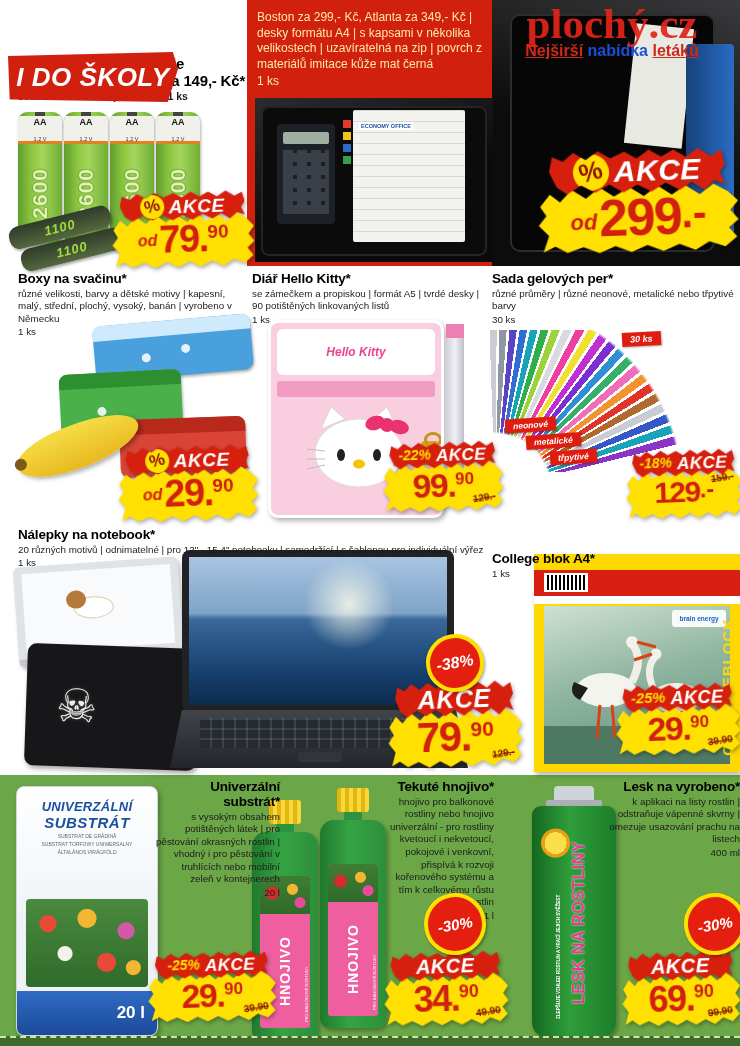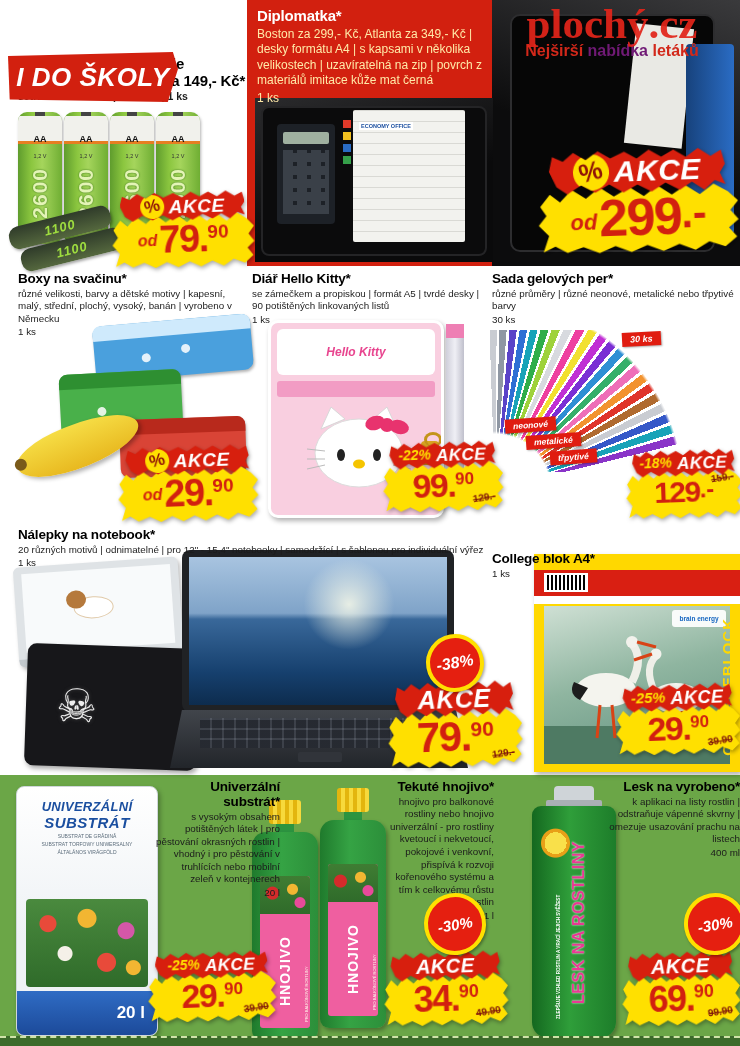--- a/index.html
+++ b/index.html
@@ -15,22 +15,22 @@
 
 
 .banner{position:absolute;left:8px;top:52px;width:170px;height:50px;background:#d2200f;color:#fff;
  display:flex;align-items:center;justify-content:center;font-weight:900;font-style:italic;font-size:26px;
  letter-spacing:.5px;clip-path:polygon(0 8%,97% 0,100% 34%,94% 100%,1% 95%);z-index:4;}
 
 
 .brand{position:absolute;left:486px;top:2px;width:252px;text-align:center;z-index:9;line-height:1;}
 .brand .logo{font-family:"Liberation Serif",serif;font-weight:bold;font-size:43px;color:#e2251a;opacity:.93;}
 .brand .tag{font-size:16px;font-weight:bold;margin-top:-2px;}
-.brand .tag .a,.brand .tag .c{color:#d2281a;}
-.brand .tag .b{color:#701a75;}
+.brand .tag .a,.brand .tag .c{color:#d2281a;text-decoration:underline;}
+.brand .tag .b{color:#1d4ed8;}
 
 
 .diplo{position:absolute;left:247px;top:0;width:493px;height:266px;background:#d2200f;}
 .diplo .txt{position:absolute;left:10px;top:8px;width:232px;z-index:3;}
 .diplo .txt h3{color:#fff;font-size:15px;font-weight:bold;}
 .diplo .txt p{color:#ffe9a8;font-size:12px;line-height:1.3;margin-top:2px;}
 .photoR{position:absolute;right:0;top:0;width:248px;height:266px;background:linear-gradient(200deg,#3a3a3c,#0c0c0d 55%);}
 .photoB{position:absolute;left:8px;top:98px;width:238px;height:164px;background:linear-gradient(160deg,#2b2b2d,#0a0a0b 60%);}
 .case1{position:absolute;left:18px;top:14px;width:205px;height:238px;background:#060606;border:2px solid #2d2d2f;border-radius:10px;}
 .binder{position:absolute;right:6px;top:44px;width:48px;height:190px;background:linear-gradient(90deg,#17427c,#2a6cc4);border-radius:4px;}
@@ -77,21 +77,21 @@
 
 .flag{position:absolute;background:#e01c10;color:#fff;font-weight:bold;font-style:italic;font-size:9px;
  padding:2px 8px;transform:rotate(-4deg);z-index:5;box-shadow:1px 1px 2px rgba(0,0,0,.3);white-space:nowrap;}
 
 
 .batt-img{position:absolute;left:12px;top:98px;width:200px;height:170px;z-index:2;}
 .aa{position:absolute;width:44px;height:132px;top:14px;border-radius:9px;overflow:hidden;
  background:linear-gradient(90deg,#5f9c2d,#8bc63f 30%,#a5d55c 55%,#6fae33);box-shadow:1px 2px 3px rgba(0,0,0,.3);}
 .aa .nub{position:absolute;top:0;left:17px;width:10px;height:4px;background:#444;}
 .aa .cap{margin-top:4px;height:25px;background:#f1f1ec;text-align:center;padding-top:2px;}
-.aa .cap b{font-size:9px;display:block;line-height:1;color:#111;margin-top:17px;}
+.aa .cap b{font-size:9px;display:block;line-height:1;color:#111;}
 .aa .cap s{font-size:5.5px;text-decoration:none;color:#333;}
 .aa .ostrip{height:3px;background:#e67e22;}
 .aa .cv{position:absolute;left:0;top:34px;width:100%;height:94px;display:flex;align-items:center;justify-content:center;}
 .aa .cv span{writing-mode:vertical-rl;transform:rotate(180deg);font-weight:900;font-size:21px;color:#e4f4b6;text-shadow:0 0 2px #2e6b12;letter-spacing:1px;}
 .aaa{position:absolute;width:104px;height:23px;border-radius:10px;background:linear-gradient(#2f3b2a,#55683e);
  transform:rotate(-14deg);display:flex;align-items:center;justify-content:center;box-shadow:1px 2px 3px rgba(0,0,0,.35);}
 .aaa span{color:#9edc3f;font-weight:900;font-style:italic;font-size:13px;letter-spacing:1px;}
 
 
 .box-img{position:absolute;left:14px;top:316px;width:242px;height:206px;z-index:2;}
@@ -256,21 +256,20 @@
           <i></i>
           <i></i>
           <i></i>
           <i></i>
         </div>
       <div class="paper">
         <span class="hdr">ECONOMY OFFICE</span>
       </div>
     </div>
     <div class="txt ptext">
-      <h3>Diplomatka*</h3>
       <p>Boston za 299,- Kč, Atlanta za 349,- Kč | desky formátu A4 | s kapsami v několika velikostech | uzavíratelná na zip | povrch z materiálů imitace kůže mat černá</p>
       <p class="qty">1 ks</p>
     </div>
   </div>
 
   <div class="brand">
     <div class="logo">plochý.cz</div>
     <div class="tag">
       <span class="a">Nejširší</span>
       <span class="b">nabídka</span>

